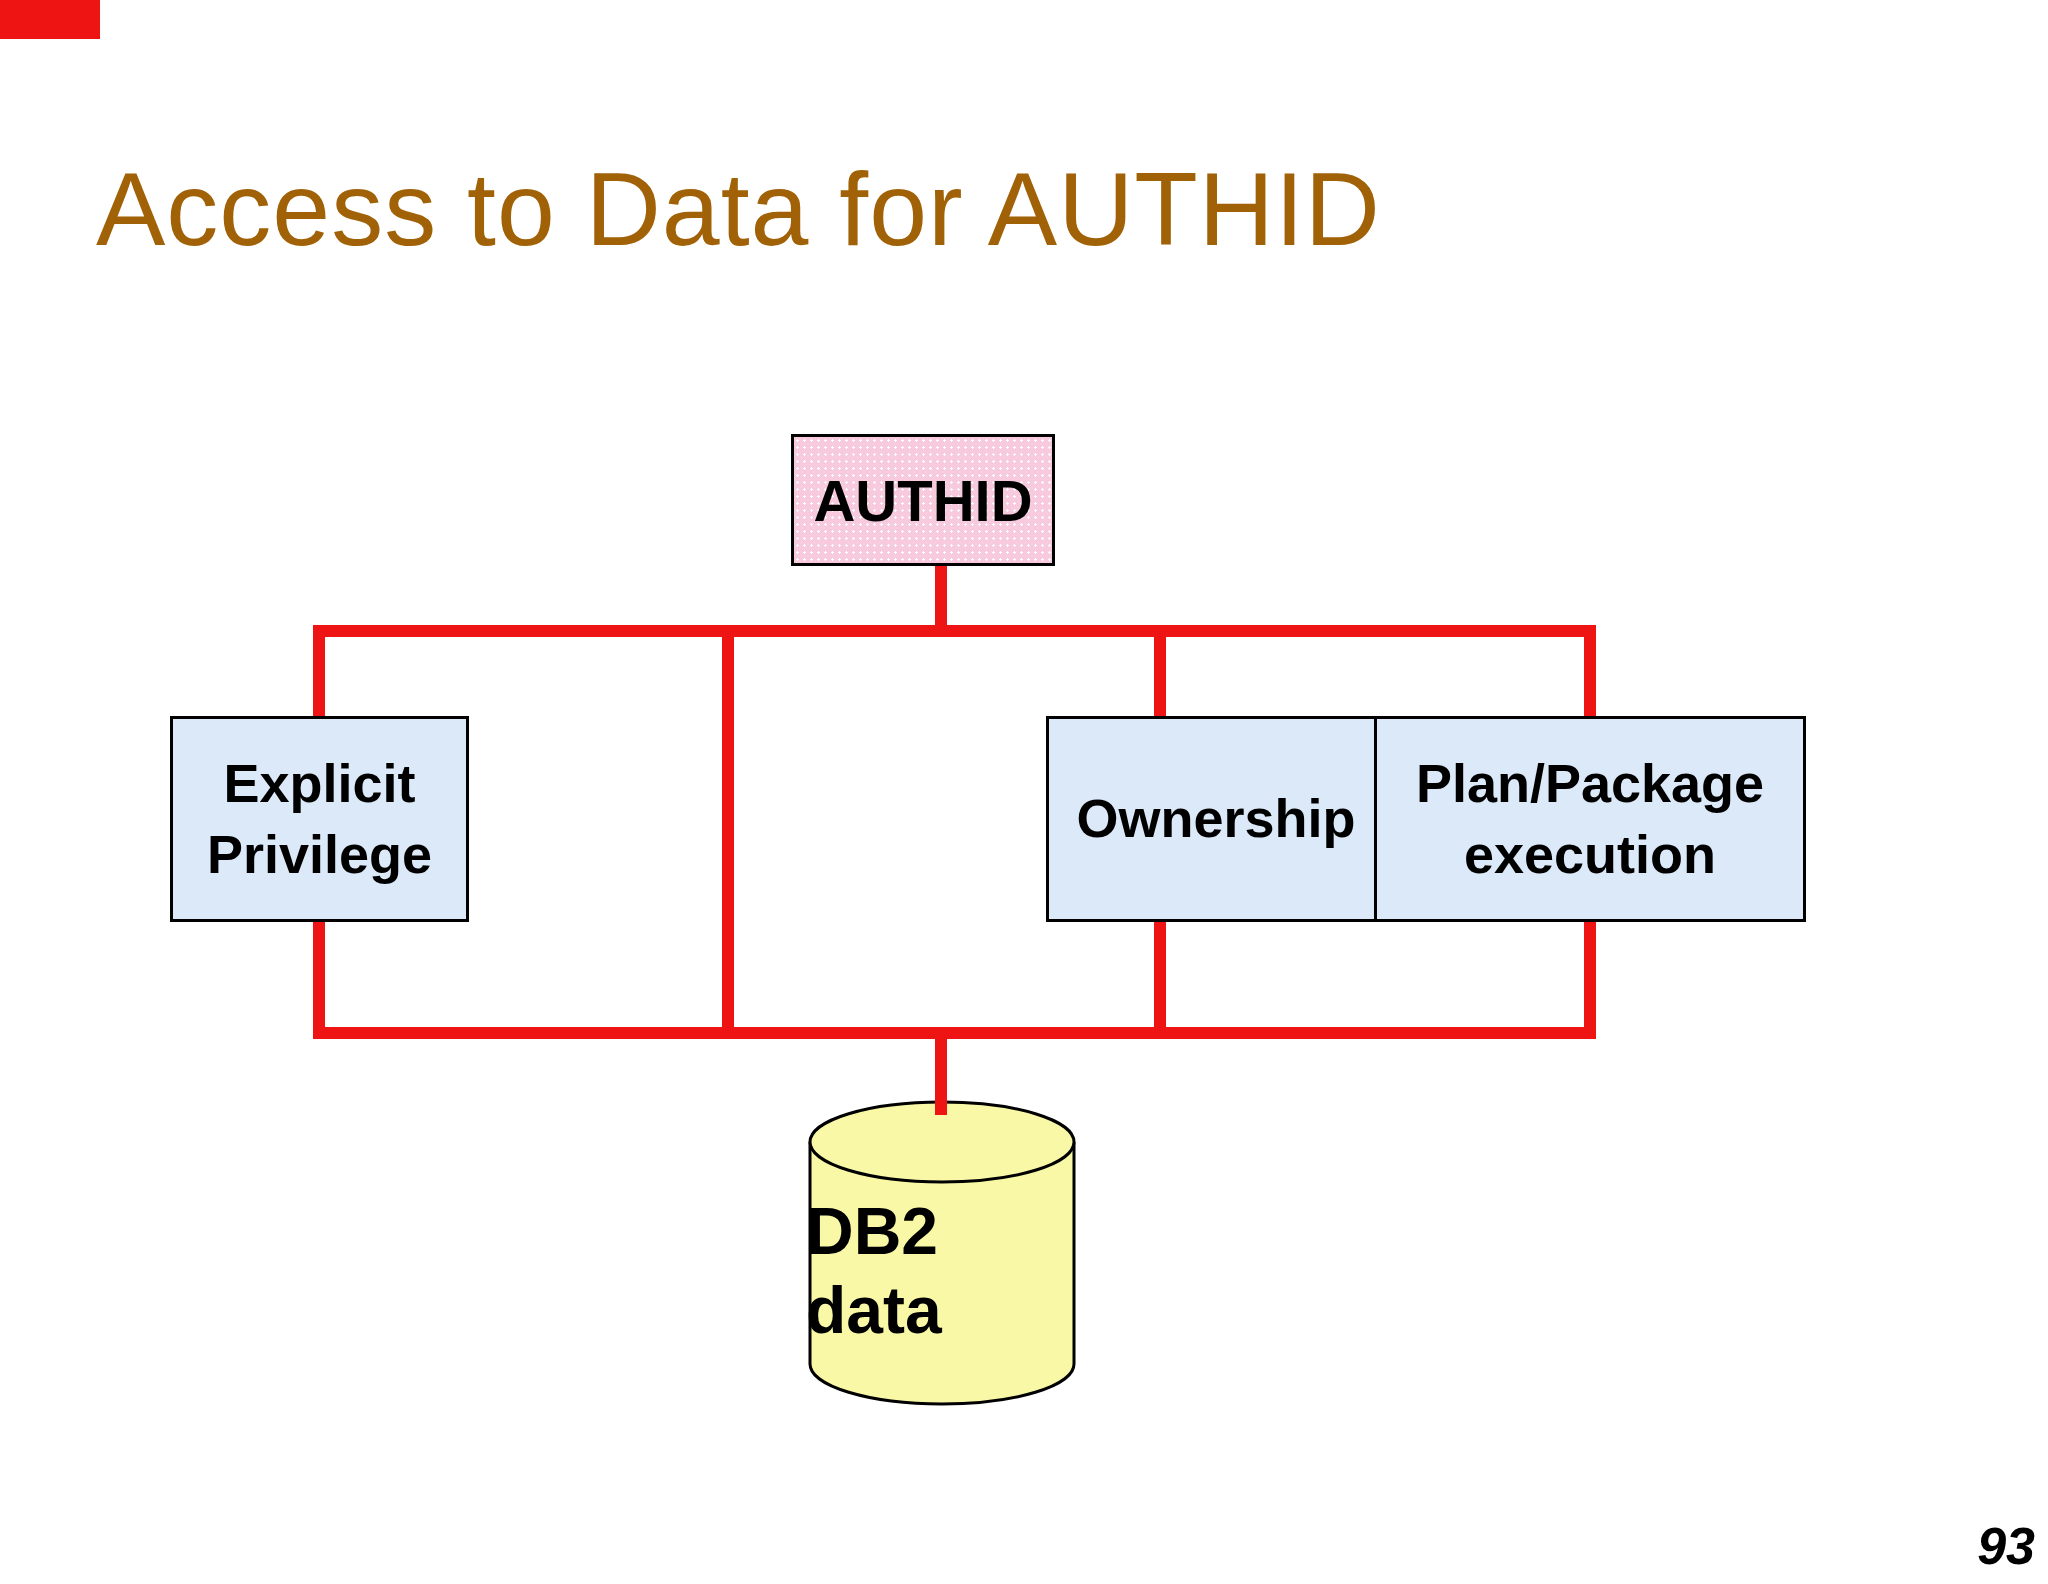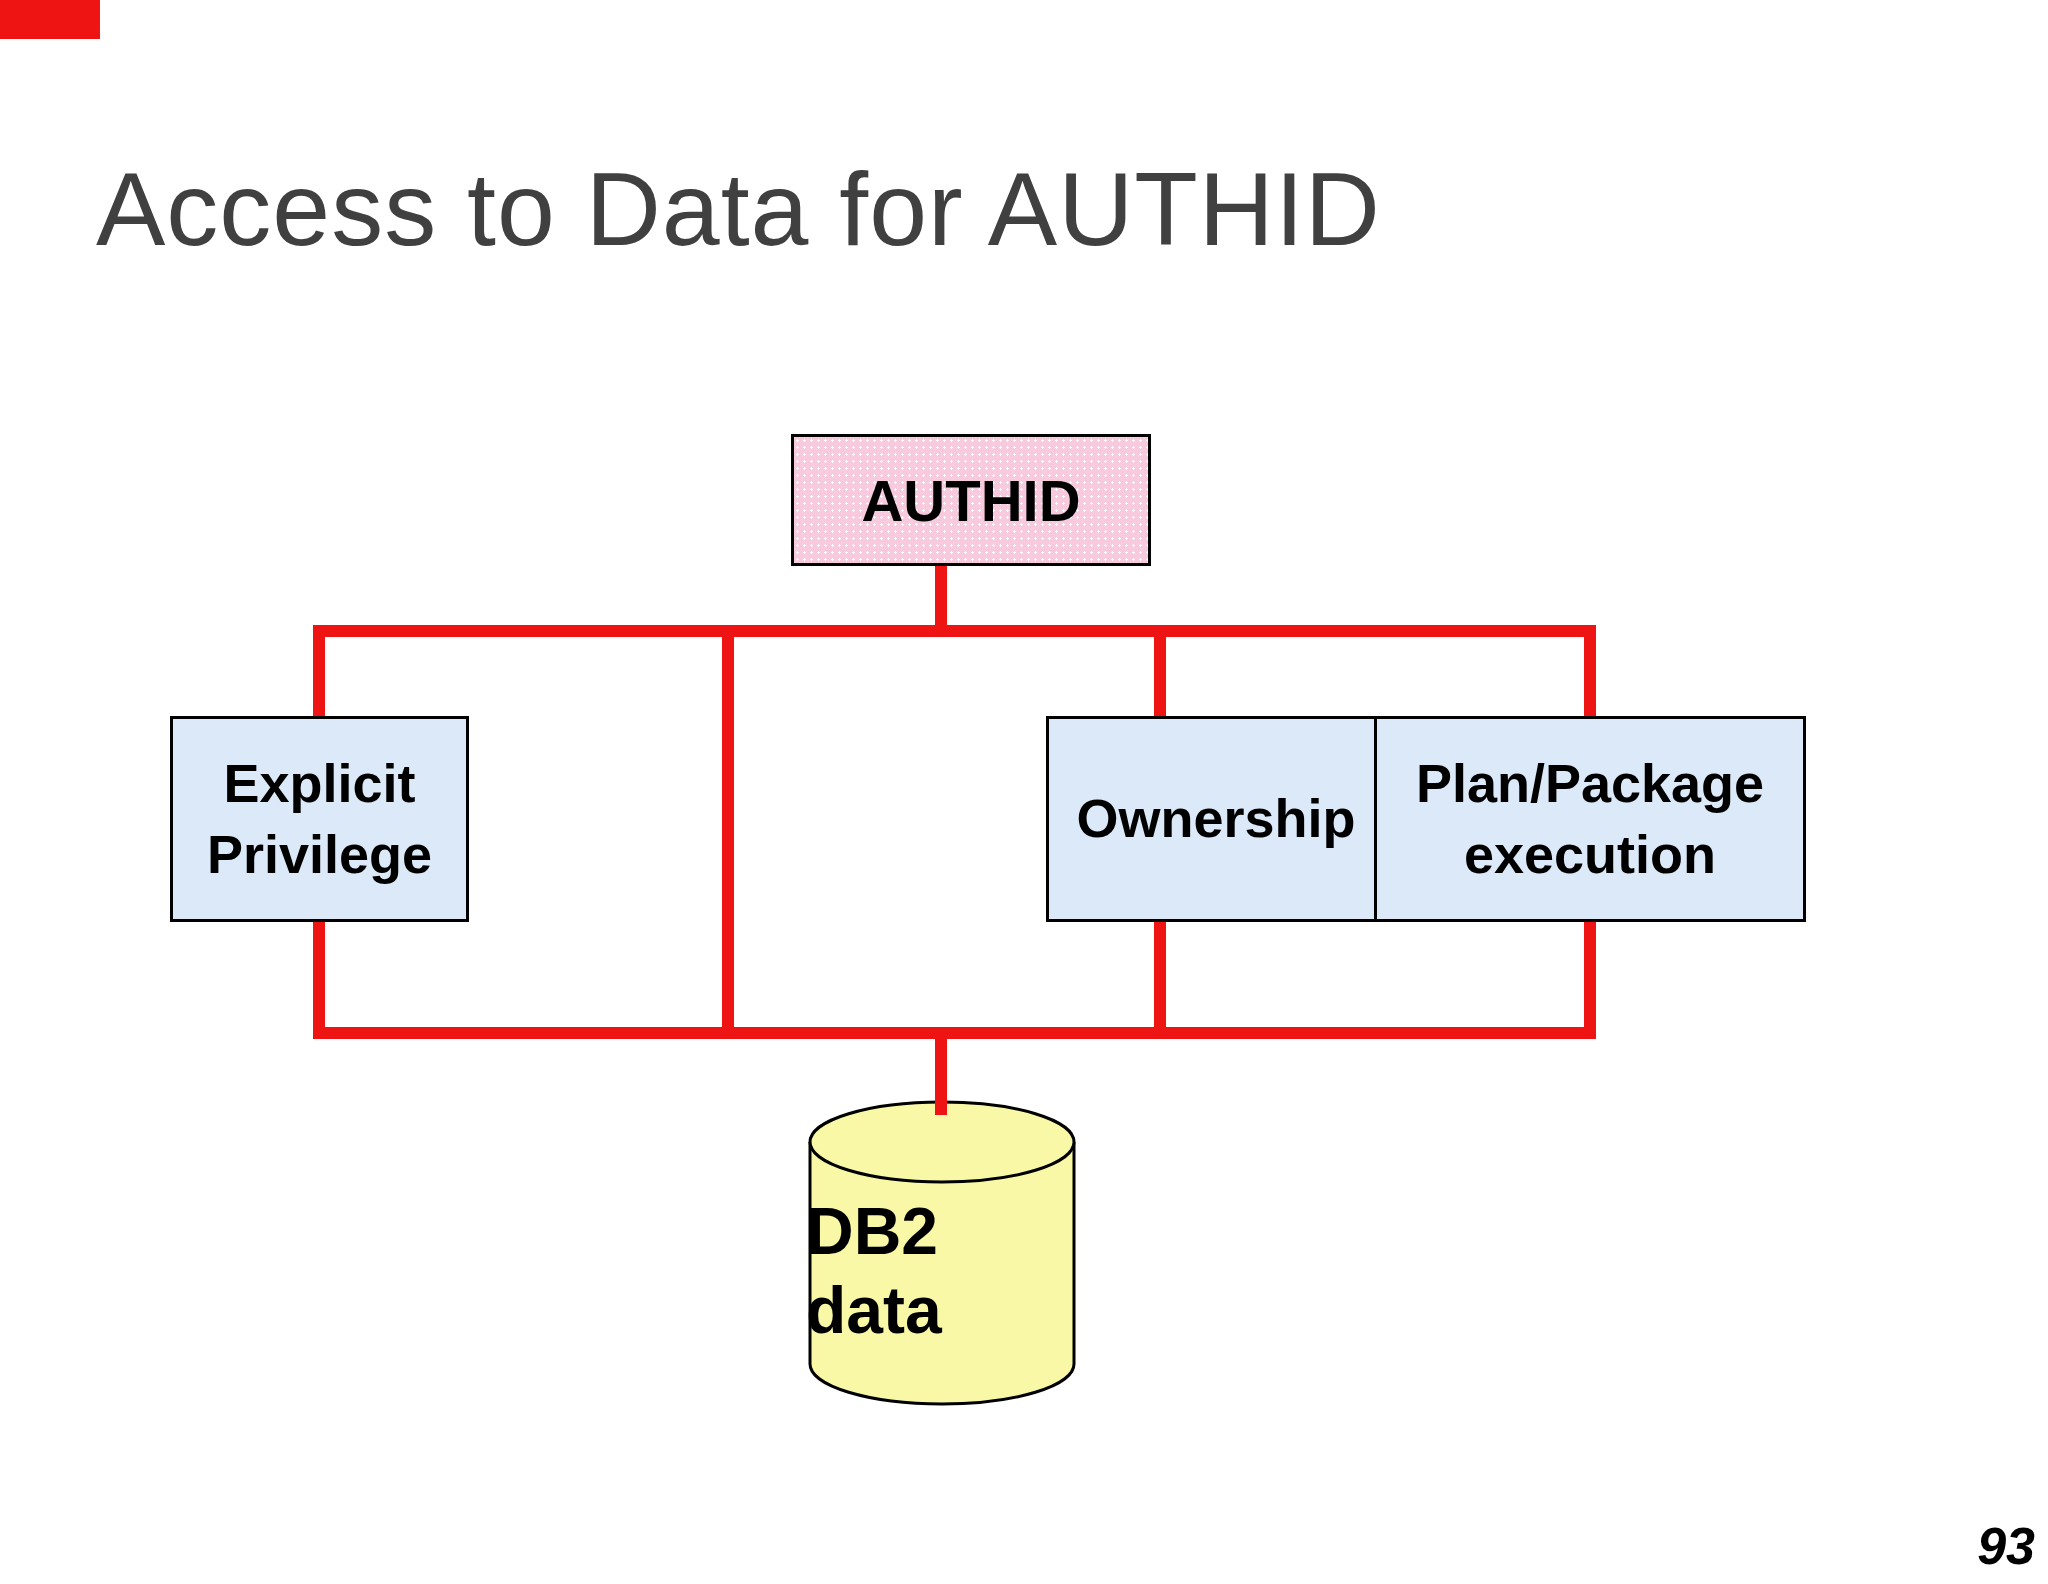--- a/index.html
+++ b/index.html
@@ -24,21 +24,21 @@
     background: #ee1414;
   }
 
   
   .title {
     position: absolute;
     left: 96px; top: 122px;
     width: 1700px;
     font-size: 104px;
     font-weight: normal;
-    color: #404040;
+    color: #a16207;
     letter-spacing: 1px;
     white-space: nowrap;
     margin-top: 28px;
   }
 
   
   .conn {
     position: absolute;
     background: #ee1414;
     z-index: 1;
@@ -49,21 +49,21 @@
   .riser-1 { left: 313px;  top: 625px; width: 12px; height: 414px; }
   .riser-2 { left: 722px;  top: 625px; width: 12px; height: 414px; }
   .riser-3 { left: 1154px; top: 625px; width: 12px; height: 414px; }
   .riser-4 { left: 1584px; top: 625px; width: 12px; height: 414px; }
   .drop-db { left: 935px; top: 1033px; width: 12px; height: 82px; z-index: 4; }
 
   
   .authid-box {
     position: absolute;
     left: 791px; top: 434px;
-    width: 360px; height: 132px;
+    width: 264px; height: 132px;
     box-sizing: border-box;
     background-color: #f7cade;
     background-image: radial-gradient(rgba(255,255,255,0.95) 1.2px, rgba(255,255,255,0) 1.4px);
     background-size: 7px 7px;
     border: 3px solid #000;
     display: flex;
     align-items: center;
     justify-content: center;
     z-index: 2;
   }

